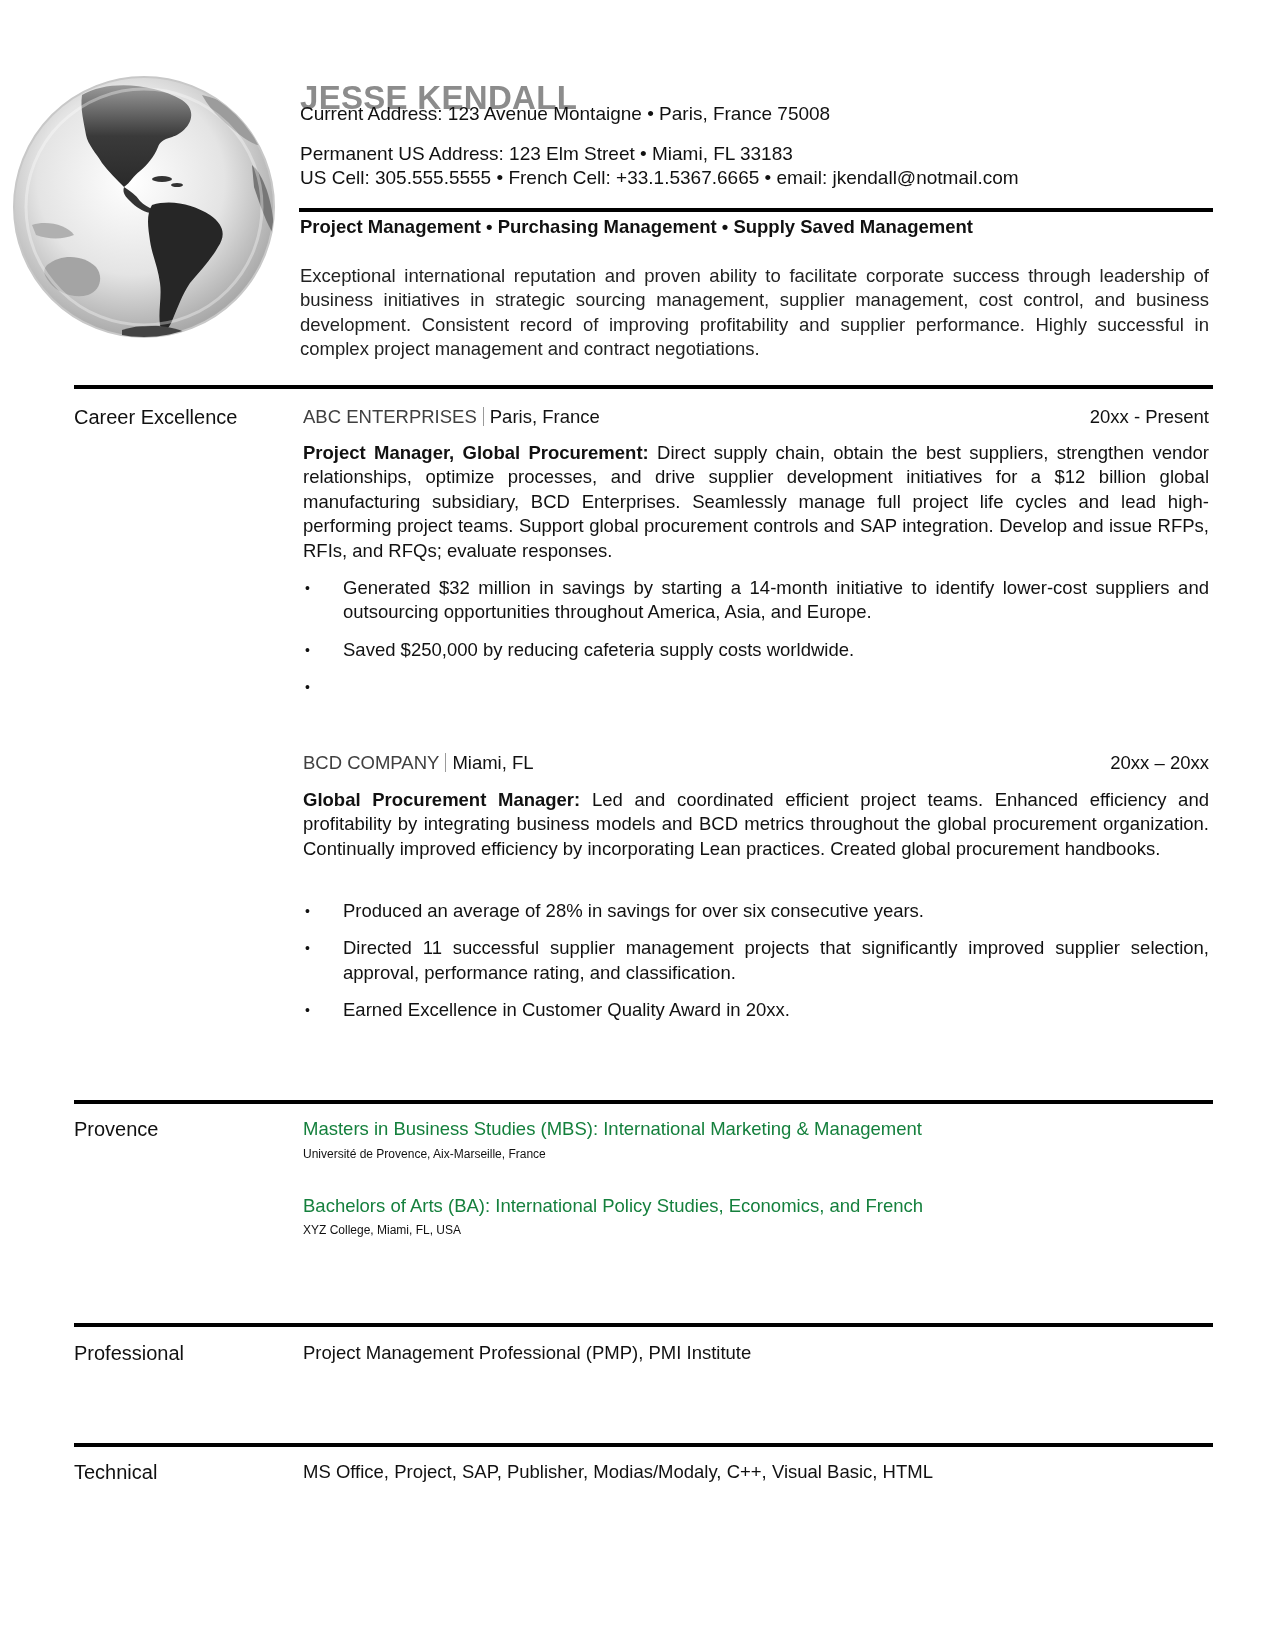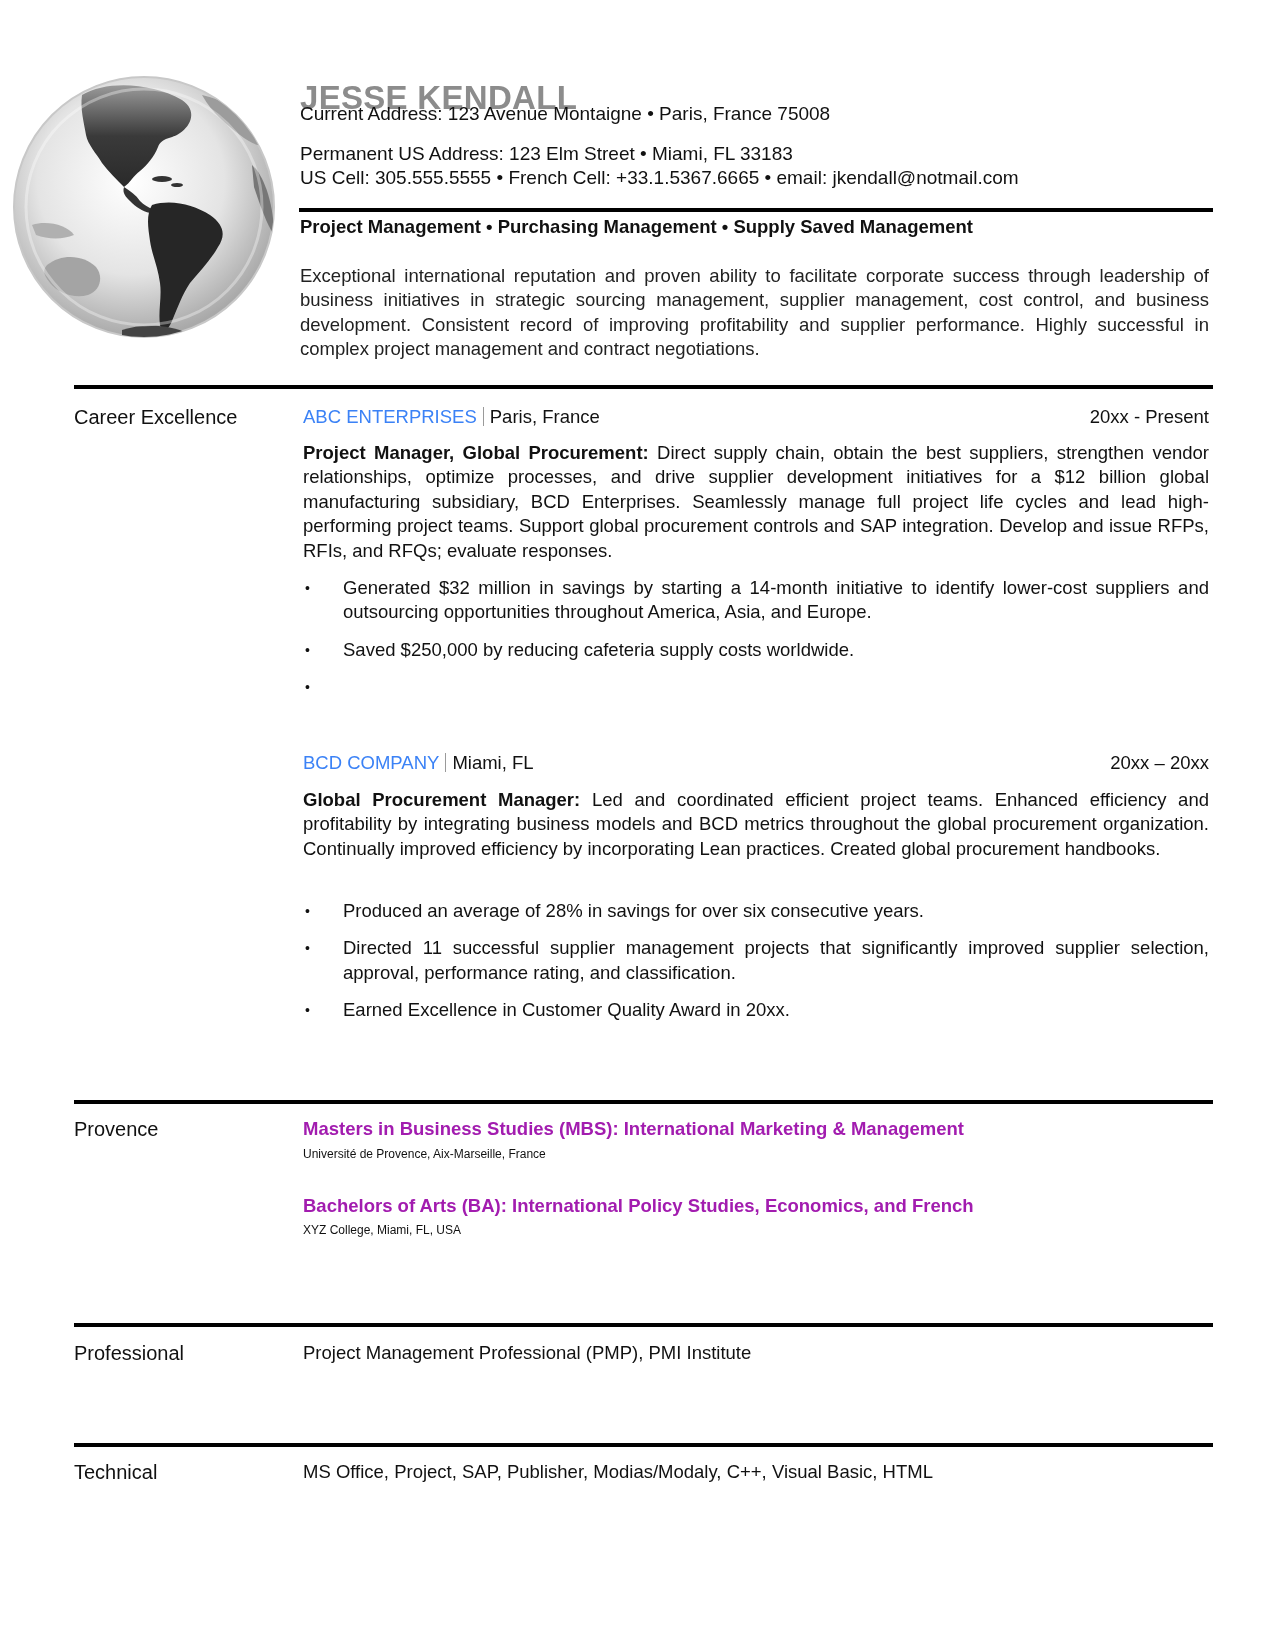--- a/index.html
+++ b/index.html
@@ -8,28 +8,28 @@
   .abs { position: absolute; }
   .globe { left: 12px; top: 75px; width: 264px; height: 264px; }
   .name { left: 300px; top: 78px; font-size: 33px; font-weight: bold; color: #8c8c8c; letter-spacing: 0.3px; line-height: 40px; }
   .contact { left: 300px; font-size: 19px; line-height: 24px; white-space: nowrap; }
   .rule { height: 4px; background: #000000; }
   .skills { left: 300px; top: 216px; font-size: 18.5px; font-weight: bold; white-space: nowrap; }
   .summary { left: 300px; top: 264px; width: 909px; font-size: 18.5px; line-height: 24.3px; text-align: justify; text-align-last: left; color: #222; }
   .sec-title { left: 74px; font-size: 20px; font-weight: normal; line-height: 24px; }
   .col { left: 303px; width: 906px; }
   .job-head { position: absolute; width: 906px; font-size: 18.5px; line-height: 24px; display: flex; justify-content: space-between; }
-  .company { color: #3b82f6; }
+  .company { color: #404040; }
   .sep { display: inline-block; width: 1px; height: 19px; background: #9a9a9a; margin: 0 6px; vertical-align: -3px; }
   .para { position: absolute; width: 906px; font-size: 18.5px; line-height: 24.4px; text-align: justify; text-align-last: left; }
   .para b { font-weight: bold; }
   .bullets { position: absolute; width: 906px; margin: 0; padding: 0; list-style: none; font-size: 18.5px; line-height: 24.4px; }
   .bullets li { position: relative; padding-left: 40px; text-align: justify; text-align-last: left; margin-bottom: 13px; }
   .bullets .dot { position: absolute; left: 2px; top: 0; font-size: 14px; }
-  .edu-deg { font-size: 18.5px; font-weight: bold; color: #a21caf; line-height: 24px; white-space: nowrap; }
+  .edu-deg { font-size: 18.5px; font-weight: normal; color: #15803d; line-height: 24px; white-space: nowrap; }
   .edu-sch { font-size: 12px; line-height: 24px; white-space: nowrap; }
   .plain { font-size: 18.5px; line-height: 24px; white-space: nowrap; }
 </style>
 </head>
 <body>
 
 <div class="abs globe">
   <svg width="264" height="264" viewBox="0 0 264 264">
     <defs>
       <radialGradient id="gsph" cx="45%" cy="40%" r="60%">

